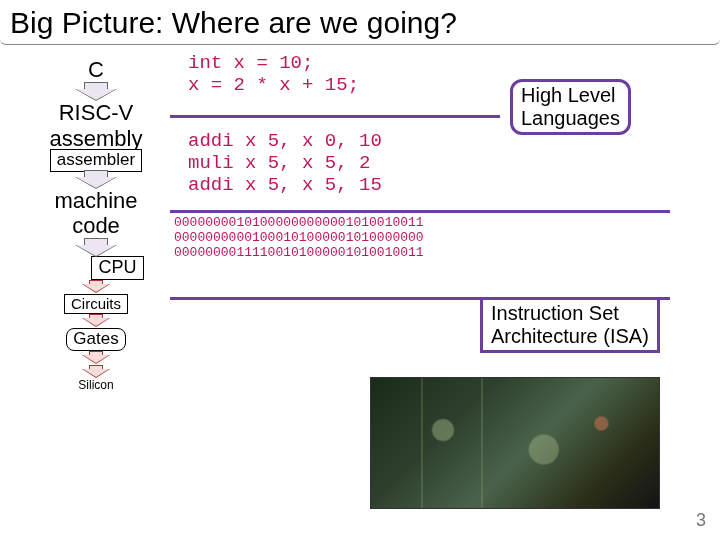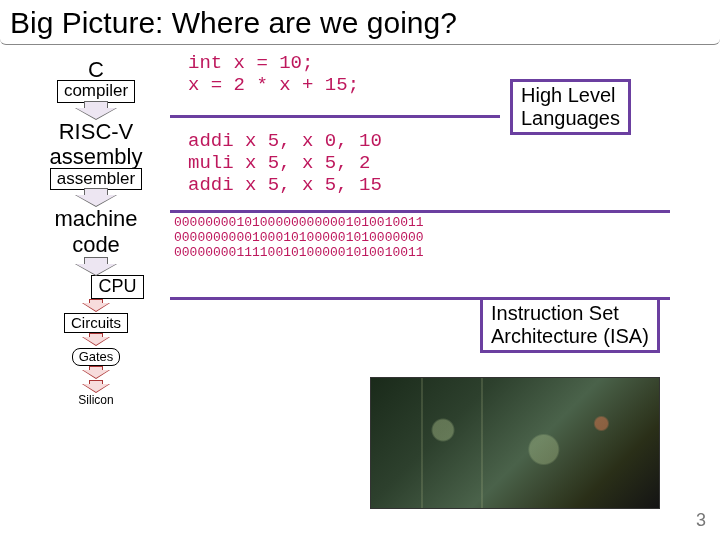--- a/index.html
+++ b/index.html
@@ -97,21 +97,21 @@
   }
   .arrow-small .head {
     position: absolute;
     top: 4px; left: 4px;
     width: 0; height: 0;
     border-left: 13px solid transparent;
     border-right: 13px solid transparent;
     border-top: 8px solid #f7dcdc;
   }
   .small-text { font-size: 15px; }
-  .smaller-text { font-size: 13px; border-radius: 8px; }
+  .smaller-text { font-size: 17px; border-radius: 8px; }
   .tiny-text { font-size: 11px; }
 
   .code-block {
     position: absolute;
     font-family: "Consolas","Courier New",monospace;
     font-size: 19px;
     color: #be185d;
     white-space: pre;
     line-height: 1.15;
   }
@@ -169,23 +169,20 @@
 </style>
 </head>
 <body>
 
 <div class="title">Big Picture: Where are we going?</div>
 
 <div class="content">
 
   <div class="left-col">
     <div class="stage">C</div>
-    <div style="text-align:center; margin-top:-4px;">
-      <span class="box-label">compiler</span>
-    </div>
     <div class="arrow-large">
       <div class="shaft"></div>
         <div class="head-border"></div>
         <div class="head"></div>
     </div>
 
     <div class="stage" style="white-space:pre-line;">RISC-V
 assembly</div>
     <div style="text-align:center; margin-top:-4px;">
       <span class="box-label">assembler</span>
@@ -247,21 +244,21 @@
   <div class="code-block code2">addi x 5, x 0, 10
 muli x 5, x 5, 2
 addi x 5, x 5, 15</div>
   <div class="hr-line line2"></div>
 
   <div class="code-block code3">00000000101000000000001010010011
 00000000001000101000001010000000
 00000000111100101000001010010011</div>
   <div class="hr-line line3"></div>
 
-  <div class="callout callout1" style="white-space:pre-line;">High Level
+  <div class="callout callout1" style="white-space:pre-line;border-radius:12px;">High Level
 Languages</div>
   <div class="callout callout2" style="white-space:pre-line;">Instruction Set
 Architecture (ISA)</div>
 
   <div class="photo"></div>
 
   <div class="slide-num">3</div>
 </div>
 
 </body></html>

